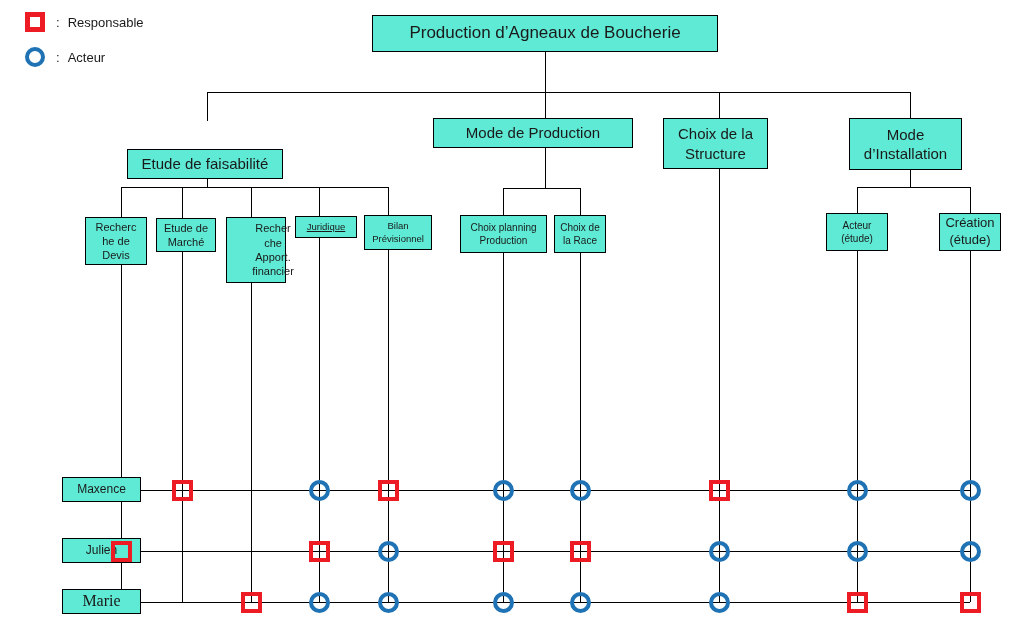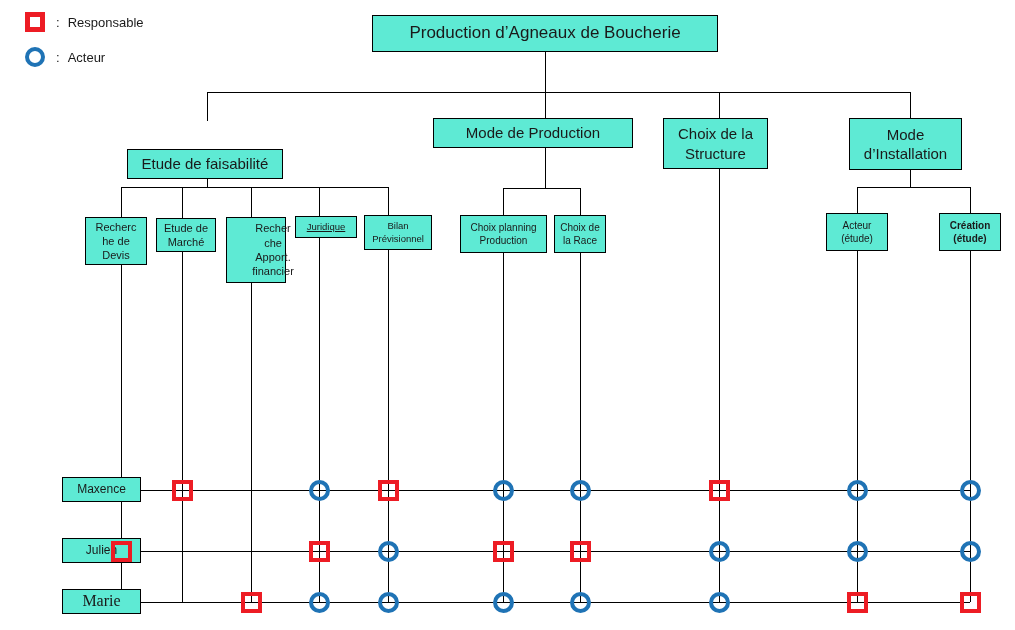--- a/index.html
+++ b/index.html
@@ -134,21 +134,21 @@
     </div>
     <div class="vline" style="left: 910px; top: 170px; width: 1px; height: 17px;"></div>
     <div class="hline" style="left: 857px; top: 187px; width: 114px; height: 1px;"></div>
     <div class="vline" style="left: 857px; top: 187px; width: 1px; height: 26px;"></div>
     <div class="box" style="left: 826px; top: 213px; width: 62px; height: 38px; font-size: 10px;">
       <div>Acteur</div>
       <div>(étude)</div>
     </div>
     <div class="vline" style="left: 857px; top: 251px; width: 1px; height: 351px;"></div>
     <div class="vline" style="left: 970px; top: 187px; width: 1px; height: 26px;"></div>
-    <div class="box" style="left: 939px; top: 213px; width: 62px; height: 38px; font-size: 10px; font-weight: bold;">
+    <div class="box" style="left: 939px; top: 213px; width: 62px; height: 38px; font-size: 13px;">
       <div>Création</div>
       <div>(étude)</div>
     </div>
     <div class="vline" style="left: 970px; top: 251px; width: 1px; height: 351px;"></div>
     <div class="box row-label" style="left: 17px; top: 477px; width: 79px; height: 25px; font-size: 12px;">
       <div>Maxence</div>
     </div>
     <div class="hline" style="left: 97px; top: 490px; width: 873px; height: 1px;"></div>
     <div class="marker R" style="left: 172px; top: 480px;"></div>
     <div class="marker A" style="left: 309px; top: 480px;"></div>

